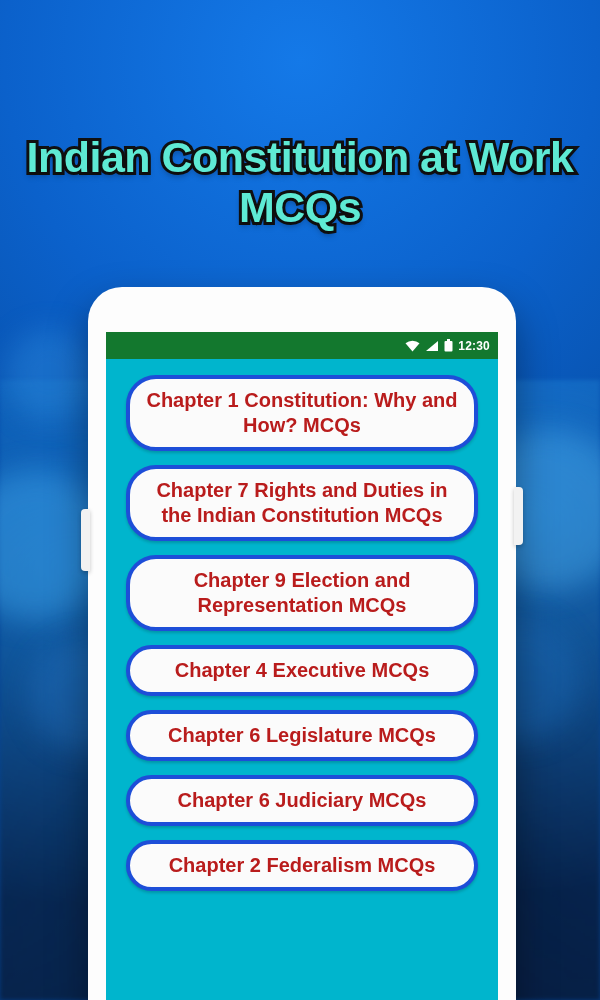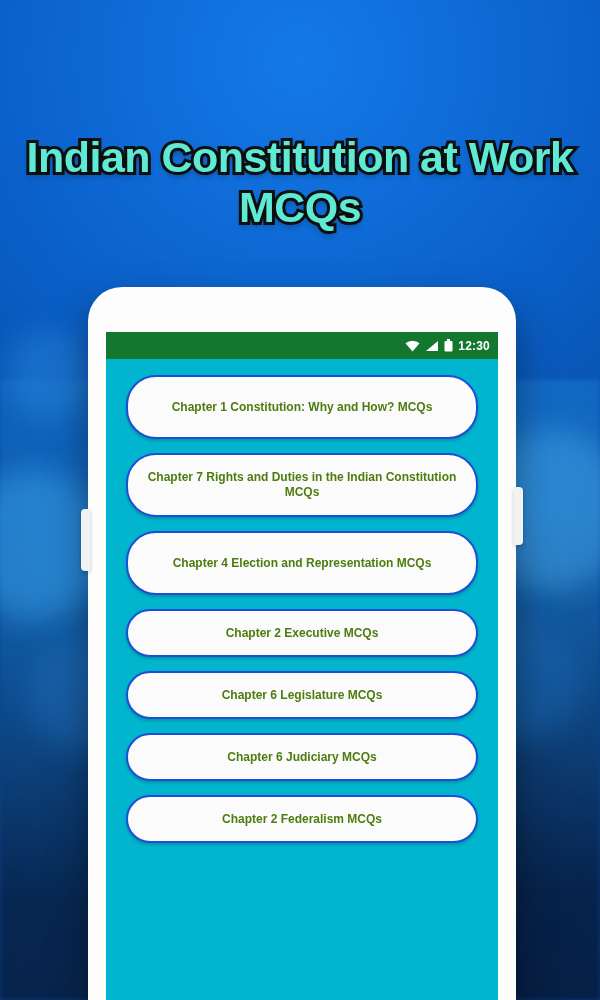--- a/index.html
+++ b/index.html
@@ -124,29 +124,29 @@
   
   .list {
     padding: 16px 20px 0 20px;
     box-sizing: border-box;
     display: flex;
     flex-direction: column;
     gap: 14px;
   }
   .chapter-btn {
     background: #fbfbfb;
-    border: 2px solid #1d4ed8;
+    border: 4px solid #1d4ed8;
     border-radius: 30px;
     min-height: 48px;
     display: flex;
     align-items: center;
     justify-content: center;
     text-align: center;
-    color: #4d7c0f;
-    font-size: 12px;
+    color: #b91c1c;
+    font-size: 20px;
     font-weight: bold;
     line-height: 1.25;
     padding: 9px 14px;
     box-sizing: border-box;
     box-shadow: 0 2px 3px rgba(0,0,0,0.18);
   }
   .chapter-btn.two-line { min-height: 64px; }
 </style>
 </head>
 <body>
@@ -186,24 +186,24 @@
       </div>
 
       <div class="list">
         <div class="chapter-btn two-line">
           <span>Chapter 1 Constitution: Why and How? MCQs</span>
         </div>
         <div class="chapter-btn two-line">
           <span>Chapter 7 Rights and Duties in the Indian Constitution MCQs</span>
         </div>
         <div class="chapter-btn two-line">
-          <span>Chapter 4 Election and Representation MCQs</span>
-        </div>
-        <div class="chapter-btn">
-          <span>Chapter 2 Executive MCQs</span>
+          <span>Chapter 9 Election and Representation MCQs</span>
+        </div>
+        <div class="chapter-btn">
+          <span>Chapter 4 Executive MCQs</span>
         </div>
         <div class="chapter-btn">
           <span>Chapter 6 Legislature MCQs</span>
         </div>
         <div class="chapter-btn">
           <span>Chapter 6 Judiciary MCQs</span>
         </div>
         <div class="chapter-btn">
           <span>Chapter 2 Federalism MCQs</span>
         </div>

